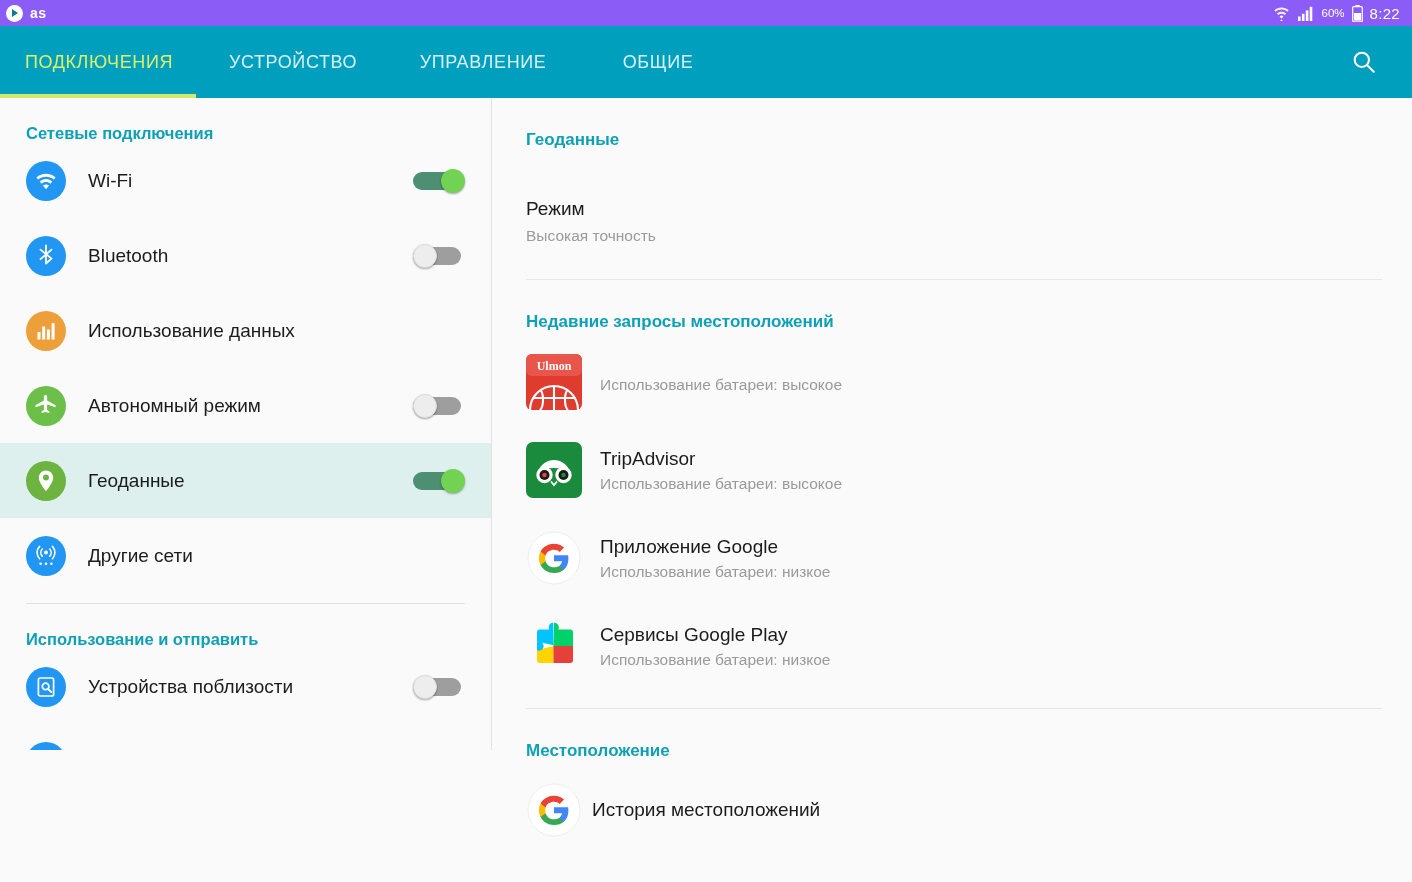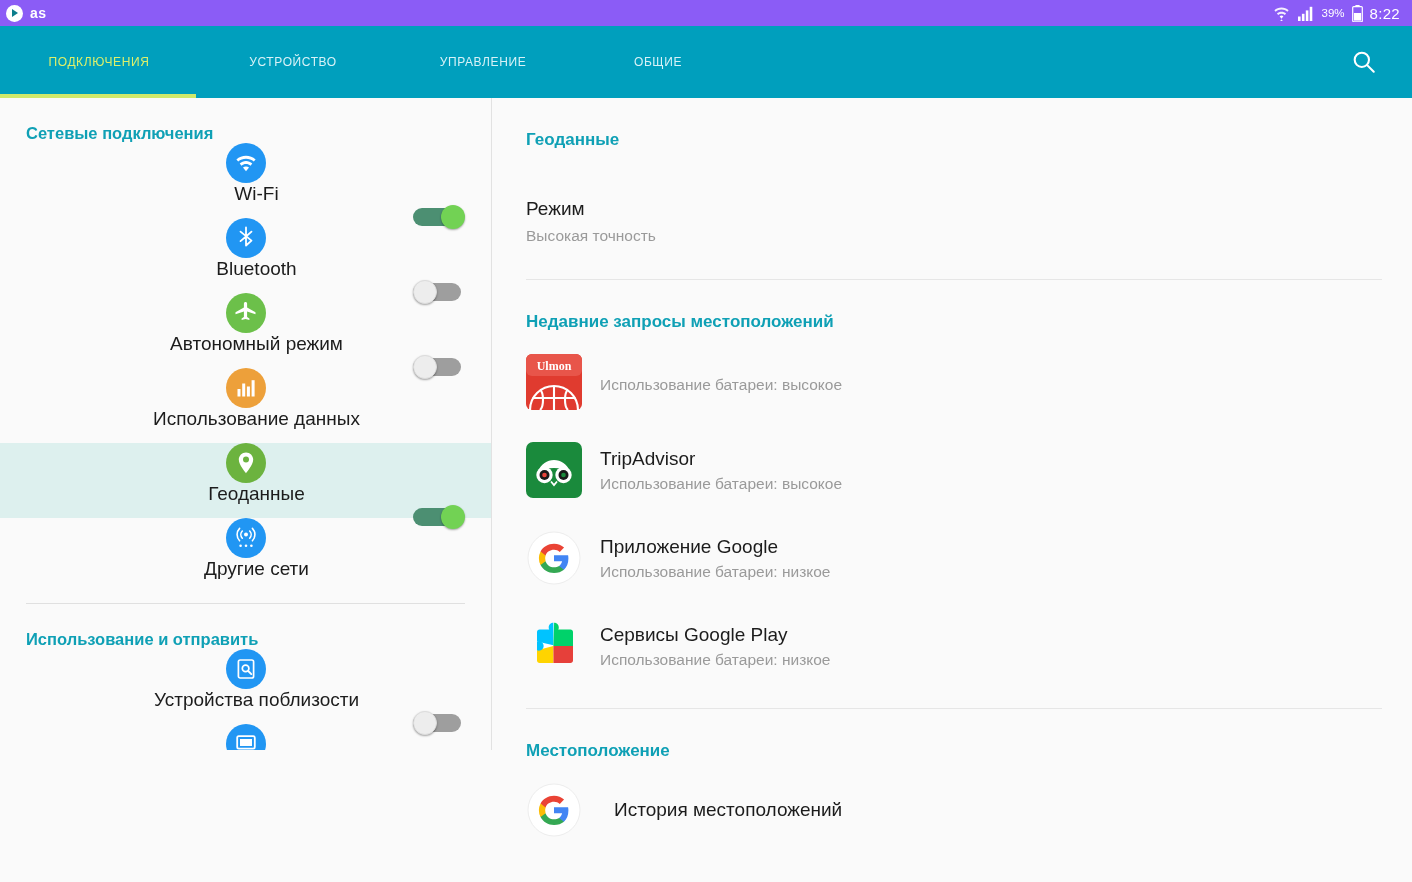--- a/index.html
+++ b/index.html
@@ -37,21 +37,21 @@
 
   
   #tabbar{
     height:72px; width:100%;
     background:#009fbd;
     position:relative;
     display:flex; align-items:center;
   }
   .tab{
     height:72px; display:flex; align-items:center; justify-content:center;
-    font-size:12px; letter-spacing:.6px;
+    font-size:18px; letter-spacing:.6px;
     color:#d8f2f7; padding:0 6px;
     position:relative;
     cursor:pointer;
   }
   .tab.active{ color:#ddf06a; }
   #tab0{ width:198px; }
   #tab1{ width:190px; }
   #tab2{ width:190px; }
   #tab3{ width:160px; }
   #tab-underline{
@@ -77,21 +77,20 @@
     overflow:hidden;
   }
   .sb-group-title{
     color:#0fa0b5; font-size:16.5px; font-weight:bold;
     padding:26px 0 0 26px;
   }
   .sb-row{
     height:75px; display:flex; align-items:center;
     padding:0 26px 0 26px;
     cursor:pointer;
-    flex-direction:column;
   }
   .sb-row.selected{ background:#ddf0ee; }
   .sb-icon{
     width:40px; height:40px; border-radius:50%;
     flex:none; display:flex; align-items:center; justify-content:center;
   }
   .sb-label{
     margin-left:22px; font-size:19px; color:#1c1c1c;
   }
   .sb-toggle{ margin-left:auto; }
@@ -136,21 +135,21 @@
     cursor:pointer;
   }
   .m-app-icon{ width:56px; height:56px; flex:none; }
   .m-app-text{ margin-left:18px; }
   .m-app-name{ font-size:19px; color:#1c1c1c; }
   .m-app-sub{ font-size:15.5px; color:#9a9a9a; padding-top:5px; }
   .m-loc-row{
     display:flex; align-items:center; height:70px; margin-top:14px; cursor:pointer;
   }
   .m-loc-icon{ width:56px; height:56px; flex:none; }
-  .m-loc-label{ margin-left:32px; font-size:19px; color:#1c1c1c; }
+  .m-loc-label{ margin-left:10px; font-size:19px; color:#1c1c1c; }
 </style>
 </head>
 <body>
 
 <div id="statusbar">
   <div id="sb-left">
     <div class="play-circle"></div>
     <span id="sb-brand">as</span>
   </div>
   <div id="sb-right">
@@ -159,21 +158,21 @@
       <path d="M3 6.5C5.5 4.3 8.6 3.1 12 3.1s6.5 1.2 9 3.4l-1.6 2C17.3 6.7 14.8 5.7 12 5.7S6.7 6.7 4.6 8.5L3 6.5z" fill="#ffffff" opacity=".9"></path>
       <path d="M6.2 10.6C7.8 9.2 9.8 8.4 12 8.4s4.2.8 5.8 2.2l-1.6 2C15 11.6 13.6 11 12 11s-3 .6-4.2 1.6l-1.6-2z" fill="#ffffff" opacity=".9"></path>
       <path d="M12 18.4v2.6M10.6 19.8h2.8" stroke="#ffffff" stroke-width="1.1"></path>
     </svg>
     <svg class="sb-ico" width="17" height="15" viewBox="0 0 17 15">
       <rect x="0" y="10.5" width="2.6" height="4.5" fill="#ffffff"></rect>
       <rect x="3.9" y="7.8" width="2.6" height="7.2" fill="#ffffff"></rect>
       <rect x="7.8" y="4.4" width="2.6" height="10.6" fill="#ffffff"></rect>
       <rect x="11.7" y="0.8" width="2.6" height="14.2" fill="#ffffff"></rect>
     </svg>
-    <span id="sb-batt-pct">39%</span>
+    <span id="sb-batt-pct">60%</span>
     <svg class="sb-ico" width="11" height="17" viewBox="0 0 11 17">
       <rect x="3.4" y="0" width="4.2" height="1.8" fill="#ffffff"></rect>
       <rect x="0.7" y="1.6" width="9.6" height="15.2" rx="1" fill="none" stroke="#ffffff" stroke-width="1.2"></rect>
       <rect x="1.9" y="8.0" width="7.2" height="7.6" fill="#ffffff"></rect>
     </svg>
     <span id="sb-clock">8:22</span>
   </div>
 </div>
 
 <div id="tabbar">
@@ -219,42 +218,42 @@
       </div>
       <span class="sb-label">Bluetooth</span>
       <div class="sb-toggle tg off">
         <div class="track"></div>
         <div class="knob"></div>
       </div>
     </div>
 
 
     <div class="sb-row">
-      <div class="sb-icon" style="background:#6cc04a">
-        <svg width="24" height="24" viewBox="0 0 24 24">
-          <path d="M21.5 13.2v-1.9l-8.4-4.9V2.6c0-.9-.7-1.6-1.6-1.6s-1.6.7-1.6 1.6v3.8L1.5 11.3v1.9l8.4-2.6v5.3l-2.3 1.7v1.5l3.9-1.1 3.9 1.1v-1.5l-2.3-1.7v-5.3l8.4 2.6z" fill="#fff"></path>
-        </svg>
-      </div>
-      <span class="sb-label">Автономный режим</span>
-      <div class="sb-toggle tg off">
-        <div class="track"></div>
-        <div class="knob"></div>
-      </div>
-    </div>
-
-    <div class="sb-row">
       <div class="sb-icon" style="background:#eda03a">
         <svg width="22" height="22" viewBox="0 0 22 22">
           <rect x="2.5" y="12" width="3" height="7.5" fill="#fff"></rect>
           <rect x="7.2" y="6.5" width="3" height="13" fill="#fff"></rect>
           <rect x="11.9" y="9.5" width="3" height="10" fill="#fff"></rect>
           <rect x="16.6" y="3.2" width="3" height="16.3" fill="#fff"></rect>
         </svg>
       </div>
       <span class="sb-label">Использование данных</span>
+    </div>
+
+    <div class="sb-row">
+      <div class="sb-icon" style="background:#6cc04a">
+        <svg width="24" height="24" viewBox="0 0 24 24">
+          <path d="M21.5 13.2v-1.9l-8.4-4.9V2.6c0-.9-.7-1.6-1.6-1.6s-1.6.7-1.6 1.6v3.8L1.5 11.3v1.9l8.4-2.6v5.3l-2.3 1.7v1.5l3.9-1.1 3.9 1.1v-1.5l-2.3-1.7v-5.3l8.4 2.6z" fill="#fff"></path>
+        </svg>
+      </div>
+      <span class="sb-label">Автономный режим</span>
+      <div class="sb-toggle tg off">
+        <div class="track"></div>
+        <div class="knob"></div>
+      </div>
     </div>
 
     <div class="sb-row selected">
       <div class="sb-icon" style="background:#6cb33f">
         <svg width="22" height="24" viewBox="0 0 22 24">
           <path d="M11 1.4c-4 0-7.2 3.2-7.2 7.2 0 5.4 7.2 13.6 7.2 13.6s7.2-8.2 7.2-13.6c0-4-3.2-7.2-7.2-7.2z" fill="#fff"></path>
           <circle cx="11" cy="8.5" r="3" fill="#6cb33f"></circle>
         </svg>
       </div>
       <span class="sb-label">Геоданные</span>

